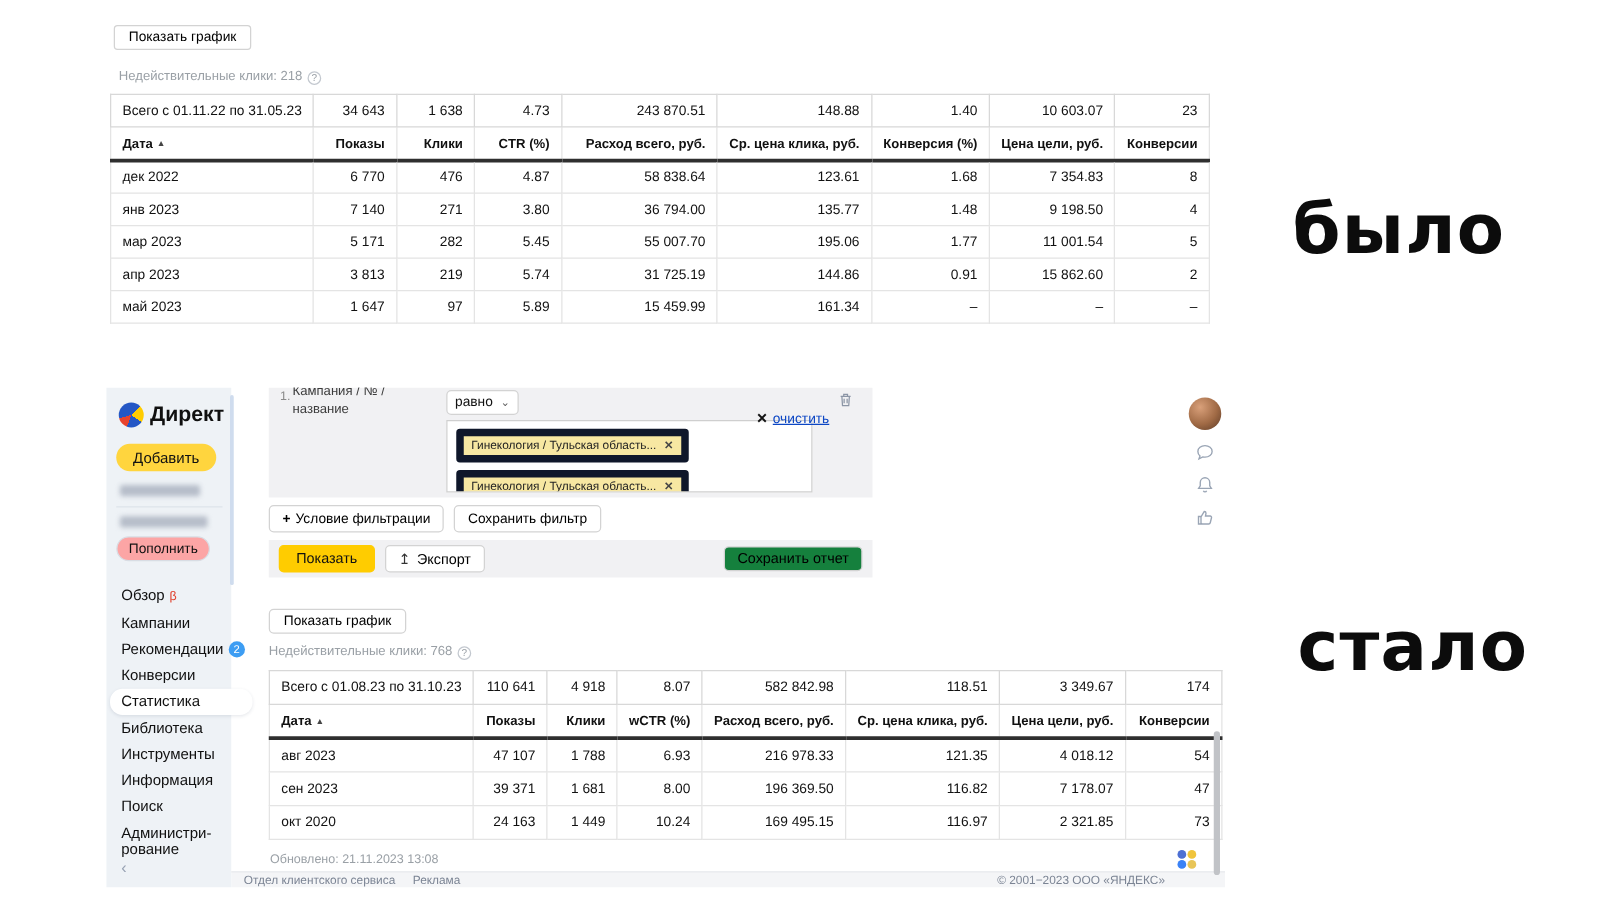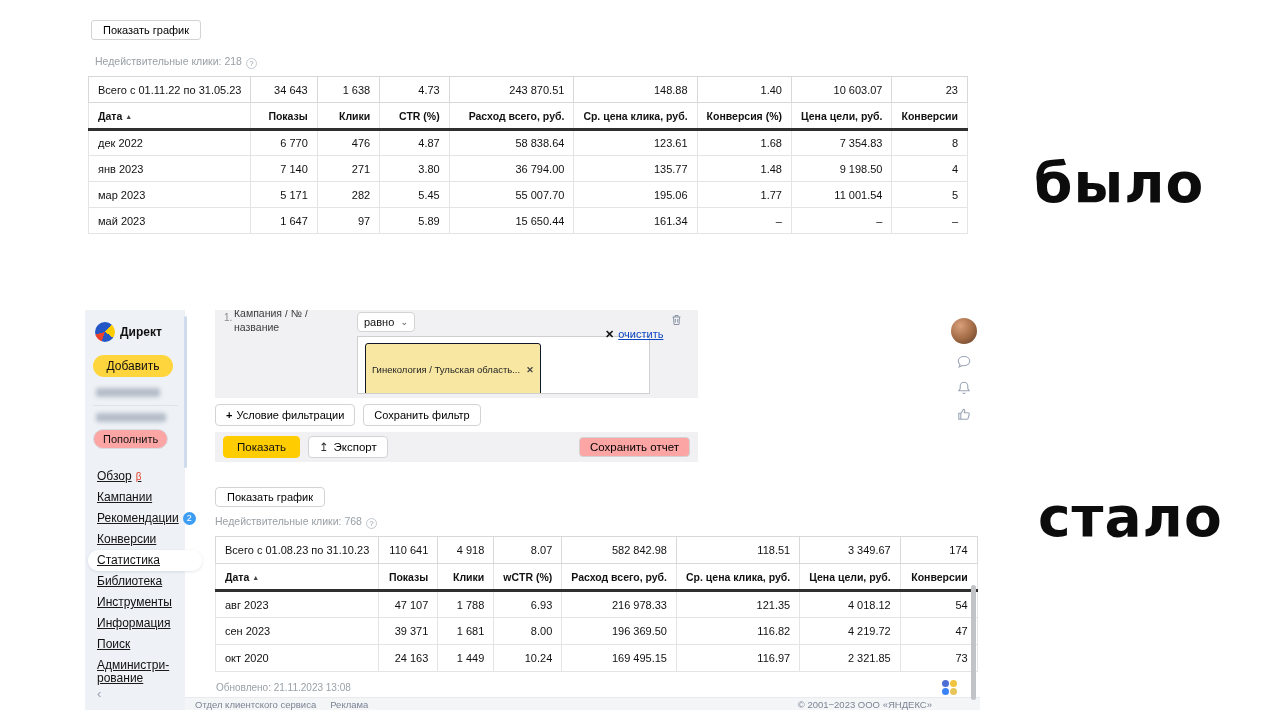--- a/index.html
+++ b/index.html
@@ -35,66 +35,66 @@
 
   
   .app{position:absolute;left:85px;top:310px;width:895px;height:400px;background:#fff;overflow:hidden;font-size:11px;}
 
   
   .sidebar{position:absolute;left:0;top:0;width:100px;height:400px;background:#eef2f6;}
   .sb-scroll{position:absolute;left:99px;top:6px;width:3px;height:152px;background:#cfdcee;border-radius:2px;}
   .logo{position:absolute;left:10px;top:12px;display:flex;align-items:center;gap:5px;}
   .logo-circle{width:20px;height:20px;border-radius:50%;
     background:conic-gradient(from 200deg,#e8432d 0 55deg,#2457c5 55deg 205deg,#ffcc00 205deg 285deg,#2457c5 285deg);}
-  .logo-text{font-size:12px;font-weight:bold;color:#101010;}
+  .logo-text{font-size:17px;font-weight:bold;color:#101010;}
   .add-btn{position:absolute;left:8px;top:45px;width:80px;height:22px;background:#ffd53e;border:none;
     border-radius:22px;font-size:12px;line-height:22px;text-align:center;color:#111;cursor:pointer;}
   .blur-line{position:absolute;background:#b6bdc9;border-radius:2px;filter:blur(2px);}
   .sb-divider{position:absolute;left:8px;top:95px;width:85px;height:1px;background:#dde3ea;}
   .topup-btn{position:absolute;left:8px;top:119px;background:#fca5a5;border:1px solid #d8dde4;border-radius:11px;
     padding:3px 9px;font-size:11px;color:#111;cursor:pointer;}
-  .menu{position:absolute;left:0;top:156px;width:120px;text-decoration:underline;}
+  .menu{position:absolute;left:0;top:156px;width:120px;}
   .menu-item{position:relative;padding:4px 4px 4px 12px;font-size:12px;line-height:13px;color:#101010;cursor:pointer;}
   .menu-item.selected{background:#fff;border-radius:10px;margin:0 3px;padding-left:9px;
     box-shadow:0 1px 3px rgba(40,60,90,.12);}
   .badge-beta{color:#e0402c;font-size:10px;margin-left:4px;}
   .badge-num{display:inline-block;width:13px;height:13px;background:#3d9df3;border-radius:50%;color:#fff;
     font-size:9px;line-height:13px;text-align:center;margin-left:4px;vertical-align:1px;}
   .collapse{position:absolute;left:12px;top:376px;color:#98a2b3;font-size:13px;cursor:pointer;}
 
   
   .filter-panel{position:absolute;left:130px;top:0;width:483px;height:88px;background:#f1f1f3;}
   .filter-num{position:absolute;left:9px;top:2px;font-size:10px;color:#8a8a8a;}
   .filter-label{position:absolute;left:19px;top:-4px;font-size:10.5px;color:#3c3c3c;line-height:14px;}
   .op-select{position:absolute;left:142px;top:2px;width:58px;height:20px;background:#fff;border:1px solid #d3d3d3;
     border-radius:4px;font-size:11px;line-height:18px;padding:0 6px;color:#111;cursor:pointer;display:flex;
     justify-content:space-between;align-items:center;}
   .op-select .chev{font-size:9px;color:#555;}
   .chips-box{position:absolute;left:142px;top:26px;width:293px;height:58px;background:#fff;border:1px solid #cfcfcf;
     padding:6px 6px 0 7px;overflow:hidden;}
-  .chip{display:inline-block;background:#f7e7a2;border:1px solid #0f172a;border-radius:3px;padding:20px 6px;
+  .chip{display:inline-block;background:#f7e7a2;border:6px solid #0f172a;border-radius:3px;padding:2px 6px;
     font-size:9.5px;color:#222;margin:0 5px 6px 0;white-space:nowrap;cursor:pointer;}
   .chip .x{margin-left:6px;color:#444;font-size:9px;font-weight:bold;}
   .clear-link{position:absolute;left:390px;top:18px;font-size:11px;white-space:nowrap;cursor:pointer;}
   .clear-link .x{color:#111;font-weight:bold;margin-right:4px;}
   .clear-link .txt{color:#0d47c4;text-decoration:underline;}
   .trash{position:absolute;left:456px;top:4px;cursor:pointer;}
   .filter-actions{position:absolute;left:130px;top:94px;display:flex;gap:8px;}
   .filter-actions .btn-plain{border-radius:4px;padding:4px 10px;}
   .plus{font-weight:bold;margin-right:4px;}
 
   
   .action-bar{position:absolute;left:130px;top:122px;width:483px;height:30px;background:#f1f1f3;display:flex;
     align-items:center;gap:8px;padding:0 8px;}
   .btn-yellow{background:#fc0;border:1px solid #fc0;border-radius:4px;padding:4px 13px;font-size:11.5px;
     color:#111;cursor:pointer;}
   .btn-export{background:#fff;border:1px solid #d3d3d3;border-radius:4px;padding:3px 10px;font-size:11.5px;
     cursor:pointer;}
   .btn-export .ex{margin-right:5px;color:#333;}
-  .btn-save-report{margin-left:auto;background:#fca5a5;border:1px solid #d3d3d3;border-radius:4px;
+  .btn-save-report{margin-left:auto;background:#15803d;border:1px solid #d3d3d3;border-radius:4px;
     padding:3px 10px;font-size:11.5px;cursor:pointer;}
 
   
   .show-chart-2{position:absolute;left:130px;top:177px;border-radius:4px;}
   .invalid-2{position:absolute;left:130px;top:205px;}
   .app table.report{position:absolute;left:130px;top:226px;}
   .app .report td,.app .report th{height:27px;}
   .updated{position:absolute;left:131px;top:372px;font-size:10px;color:#9aa0a6;}
 
   
@@ -183,25 +183,36 @@
           <td>5 171</td>
           <td>282</td>
           <td>5.45</td>
           <td>55 007.70</td>
           <td>195.06</td>
           <td>1.77</td>
           <td>11 001.54</td>
           <td>5</td>
         </tr>
         <tr>
+          <td class="c0">апр 2023</td>
+          <td>3 813</td>
+          <td>219</td>
+          <td>5.74</td>
+          <td>31 725.19</td>
+          <td>144.86</td>
+          <td>0.91</td>
+          <td>15 862.60</td>
+          <td>2</td>
+        </tr>
+        <tr>
           <td class="c0">май 2023</td>
           <td>1 647</td>
           <td>97</td>
           <td>5.89</td>
-          <td>15 650.44</td>
+          <td>15 459.99</td>
           <td>161.34</td>
           <td>–</td>
           <td>–</td>
           <td>–</td>
         </tr>
       </tbody>
     </table>
 </div>
 
 <div class="big-label before">было</div>
@@ -337,21 +348,21 @@
           <td>4 018.12</td>
           <td>54</td>
         </tr>
         <tr>
           <td class="c0">сен 2023</td>
           <td>39 371</td>
           <td>1 681</td>
           <td>8.00</td>
           <td>196 369.50</td>
           <td>116.82</td>
-          <td>4 219.72</td>
+          <td>7 178.07</td>
           <td>47</td>
         </tr>
         <tr>
           <td class="c0">окт 2020</td>
           <td>24 163</td>
           <td>1 449</td>
           <td>10.24</td>
           <td>169 495.15</td>
           <td>116.97</td>
           <td>2 321.85</td>

